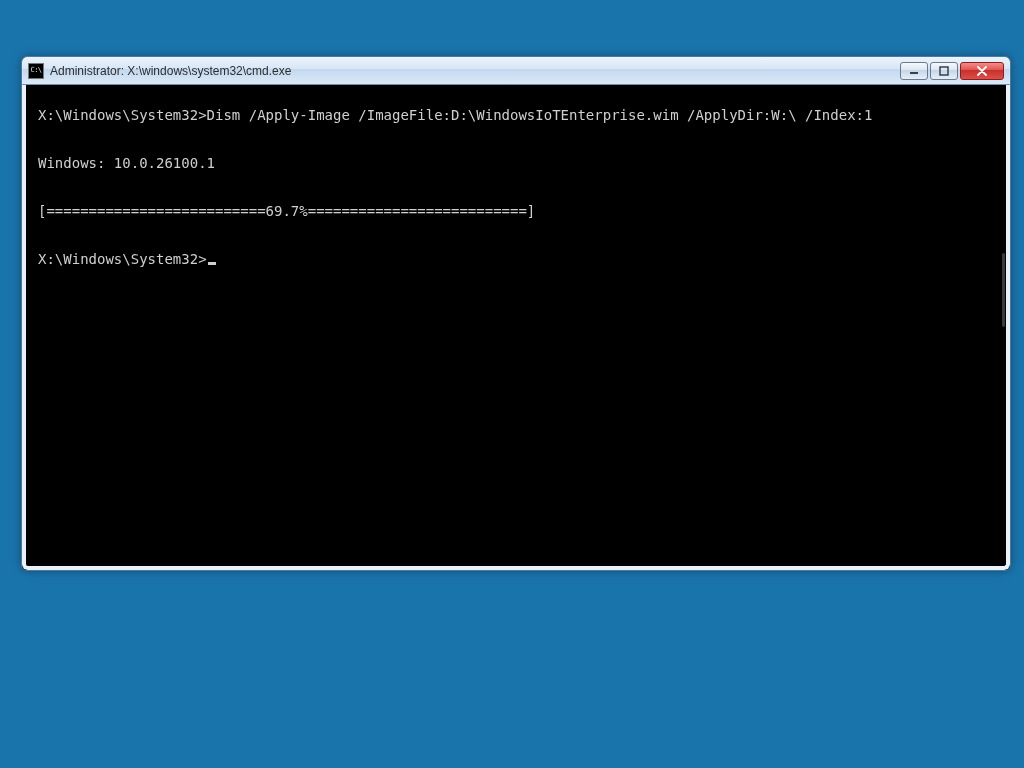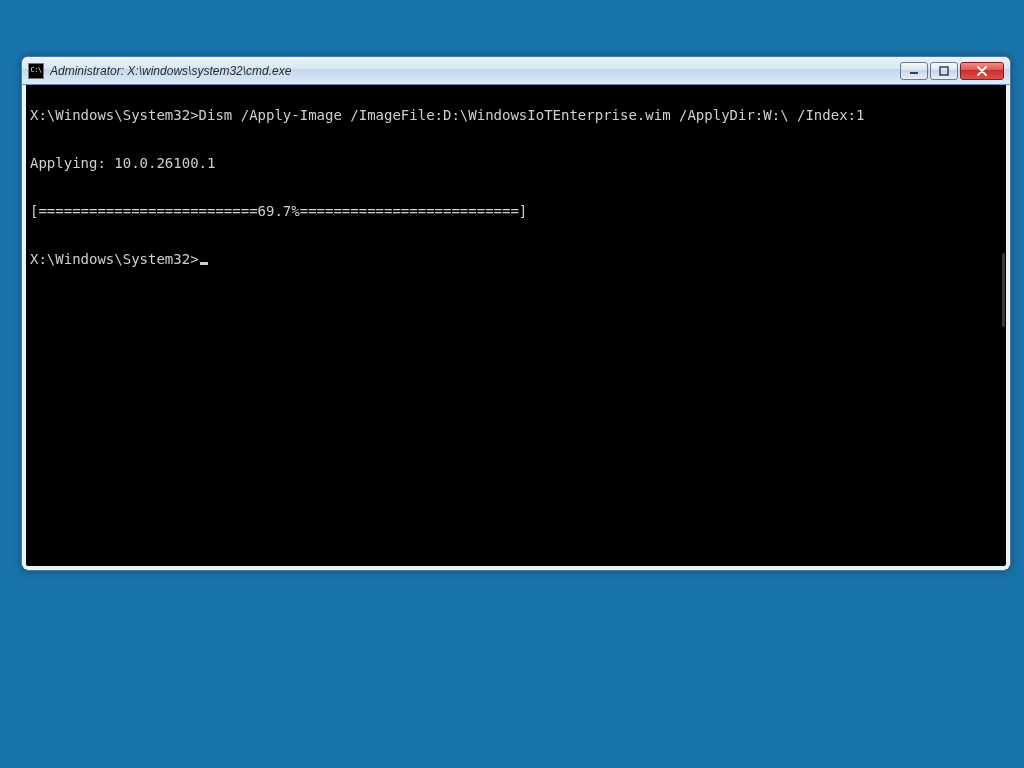--- a/index.html
+++ b/index.html
@@ -57,21 +57,20 @@
     display: flex;
     align-items: center;
     justify-content: center;
     font-family: Consolas, monospace;
     font-size: 7px;
     line-height: 1;
     color: #ddd;
     letter-spacing: -0.5px;
   }
   .titlebar .title-text {
-    font-style: italic;
     white-space: nowrap;
     overflow: hidden;
     text-overflow: ellipsis;
     flex: 0 1 auto;
   }
   .title-spacer { flex: 1; }
 
   .win-controls {
     display: flex;
     gap: 2px;
@@ -99,21 +98,21 @@
   .win-btn svg { display: block; }
 
   
   .console {
     flex: 1;
     background: #000;
     color: #cfcfcf;
     font-family: Consolas, "Lucida Console", monospace;
     font-size: 14px;
     line-height: 16px;
-    padding: 6px 4px 4px 4px;
+    padding: 6px 4px 4px 12px;
     white-space: pre;
     overflow: hidden;
     position: relative;
     border: 4px solid #e9f2fb;
     border-top: none;
     border-bottom-left-radius: 6px;
     border-bottom-right-radius: 6px;
   }
   .console .line { display: block; }
   .cursor {
@@ -161,21 +160,21 @@
         <svg width="12" height="10" viewBox="0 0 12 10">
           <path d="M2 1 L10 9 M10 1 L2 9" stroke="#fff" stroke-width="1.8" stroke-linecap="round"></path>
         </svg>
       </div>
     </div>
   </div>
 
   <div class="console">
 <span class="line"><span>X:\Windows\System32&gt;</span><span>Dism /Apply-Image /ImageFile:D:\WindowsIoTEnterprise.wim /ApplyDir:W:\ /Index:1</span></span>
 <span class="line"></span>
-<span class="line">Applying: 10.0.26100.1</span>
+<span class="line">Windows: 10.0.26100.1</span>
 <span class="line"></span>
 <span class="line">[==========================69.7%==========================]</span>
 <span class="line">
 <span>X:\Windows\System32&gt;</span><span class="cursor"></span></span>
     <div class="scroll-hint"></div>
   </div>
 
   <div class="window-border"></div>
 </div>
 

